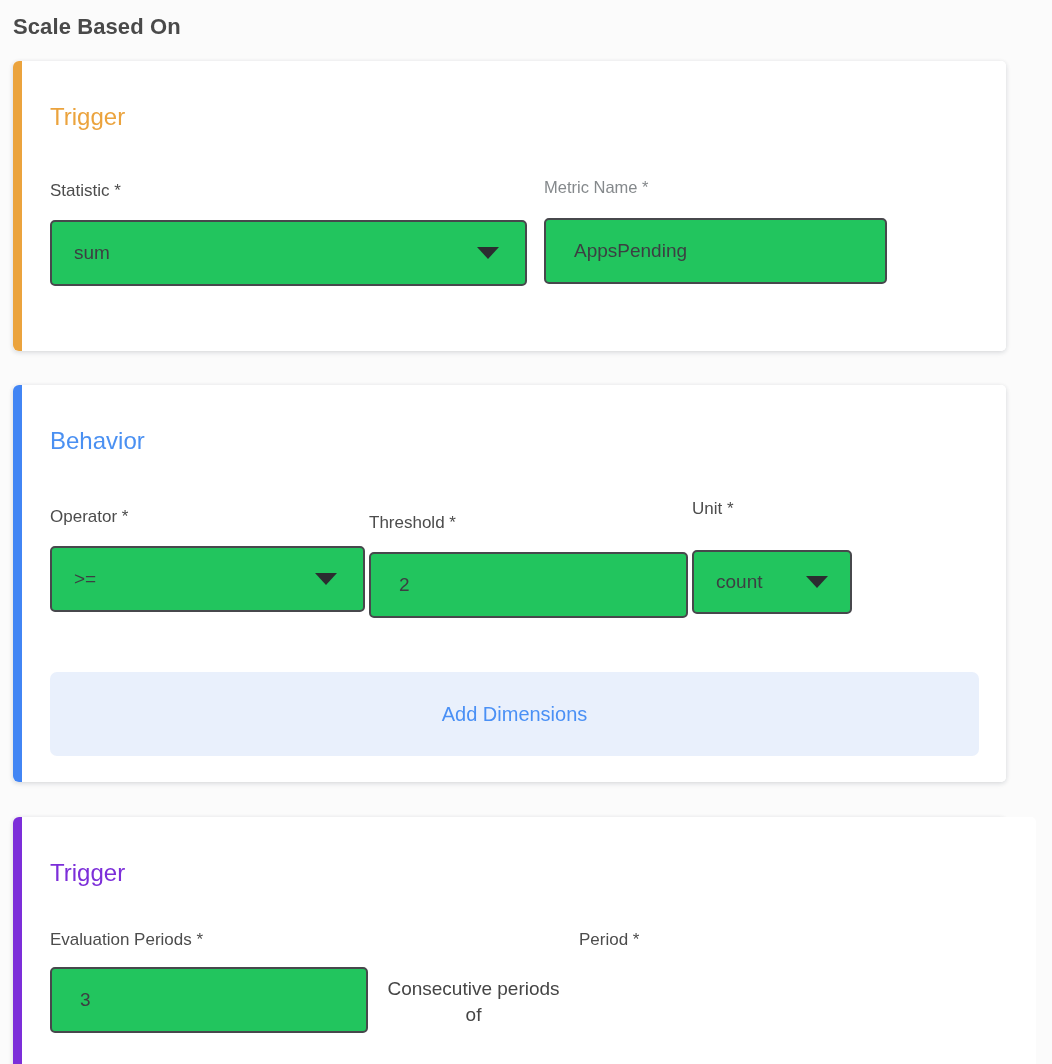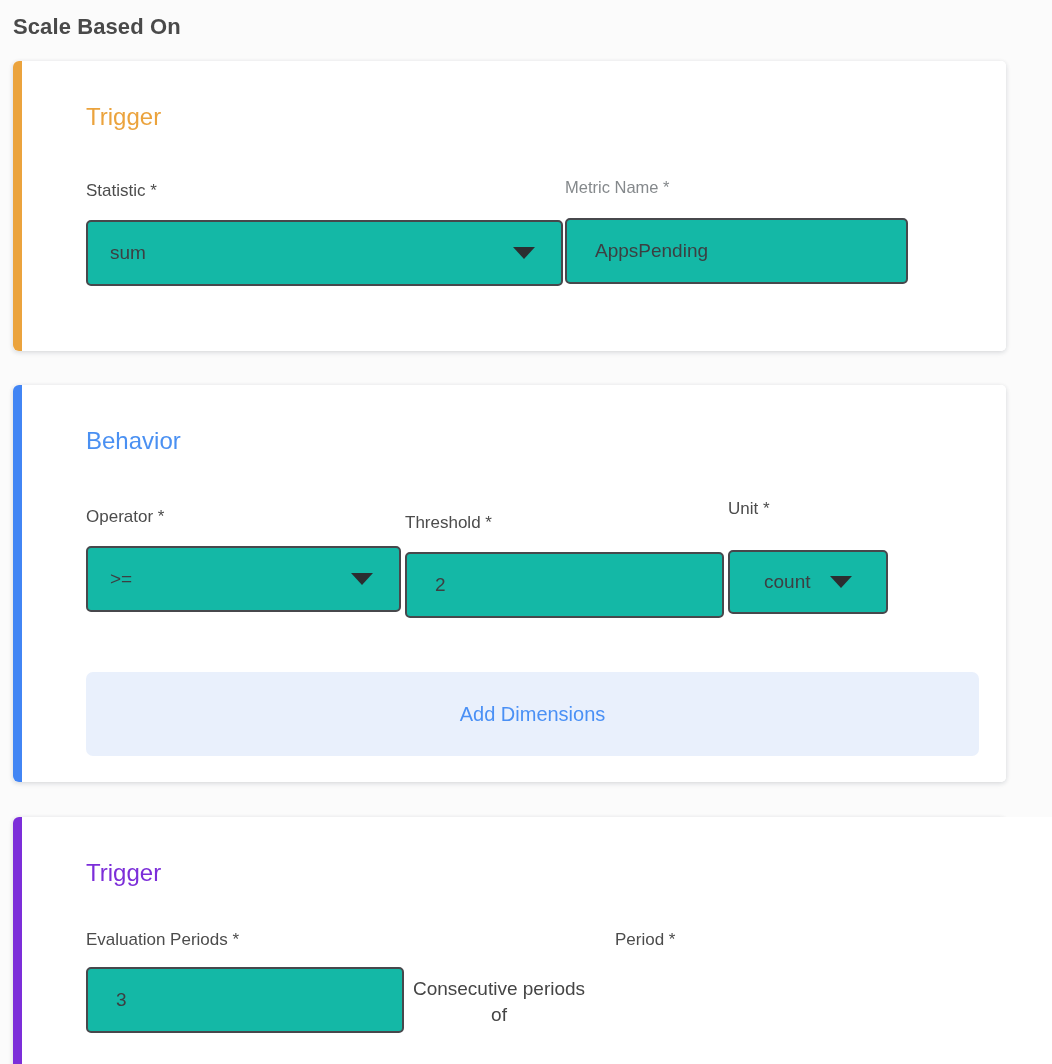--- a/index.html
+++ b/index.html
@@ -14,87 +14,86 @@
 
   .page-title {
     font-size: 22px; font-weight: 700; color: #494949;
     margin: 0; letter-spacing: 0.1px;
   }
 
   .card {
     display: flex; width: 993px; background: #ffffff;
     border-radius: 5px;
     box-shadow: 0 1px 4px rgba(40,45,60,0.13), 0 2px 6px rgba(40,45,60,0.06);
-    gap: 36px;
   }
   .card-trigger  { margin-top: 21px; }
   .card-behavior { margin-top: 34px; }
   .card-duration { margin-top: 35px; }
 
   .accent-bar { width: 9px; flex-shrink: 0; border-radius: 6px 0 0 6px; }
   .card-body { flex: 1; padding: 41px 27px 0 28px; border-radius: 0 5px 5px 0; background:#fff; }
   .card-trigger  .card-body { padding-bottom: 65px; }
   .card-behavior .card-body { padding-bottom: 26px; }
   .card-duration .card-body { padding-bottom: 60px; }
 
   .section-title { font-size: 24px; font-weight: 400; margin: 0; line-height: 29px; }
 
   .field-label {
     display: block; font-size: 17px; font-weight: 400; color: #4c4c4c;
     line-height: 20px;
   }
   .field-label.muted { color: #85898c; font-size: 16.5px; }
 
   .selectbox, .textbox {
-    border: 2px solid #47484c; border-radius: 5px; background: #14b8a6;
+    border: 2px solid #47484c; border-radius: 5px; background: #22c55e;
     height: 66px; font-size: 19px; color: #3c3f42;
   }
   .selectbox {
     display: flex; align-items: center; justify-content: space-between;
     padding: 0 26px 0 22px; cursor: pointer;
   }
   .textbox { width: 100%; padding: 0 28px; outline: none; font-family: "Liberation Sans", sans-serif; }
 
   .caret {
     width: 0; height: 0; flex-shrink: 0;
     border-left: 11px solid transparent; border-right: 11px solid transparent;
     border-top: 12px solid #2b2d30;
   }
 
   
   .trigger-row { display: flex; align-items: center; margin-top: 43px; }
   .statistic-group { width: 477px; margin-top: 7px; }
   .statistic-group .field-label { margin-bottom: 19px; }
-  .metric-group { width: 343px; margin-left: 2px; }
+  .metric-group { width: 343px; margin-left: 17px; }
   .metric-group .field-label { margin-bottom: 21px; }
 
   
   .behavior-row { display: flex; align-items: flex-start; margin-top: 44px; }
   .operator-group  { width: 315px; margin-top: 8px; }
   .threshold-group { width: 319px; margin-top: 14px; margin-left: 4px; }
   .unit-group      { width: 160px; margin-left: 4px; }
   .operator-group .field-label, .threshold-group .field-label { margin-bottom: 19px; }
   .unit-group .field-label { margin-bottom: 31px; }
-  .unit-group .selectbox { height: 64px; padding: 0 34px; }
+  .unit-group .selectbox { height: 64px; padding: 0 22px; }
 
   .add-dimensions-btn {
     margin-top: 54px; height: 84px; width: 100%;
     display: flex; align-items: center; justify-content: center;
     background: #e9f0fc; color: #4a90f5; font-size: 20px;
     border: none; border-radius: 7px; cursor: pointer;
     font-family: "Liberation Sans", sans-serif;
   }
 
   
   .duration-row { display: flex; align-items: flex-start; margin-top: 43px; }
   .eval-group { width: 318px; }
   .eval-group .field-label, .period-group .field-label { margin-bottom: 17px; }
   .connector-cell {
     width: 211px; padding-top: 46px;
-    display: flex; 
+    display: flex; justify-content: center;
   }
   .connector-text {
     width: 190px; text-align: center; font-size: 19px;
     line-height: 26px; color: #454545;
   }
   .period-group { width: 430px; }
 </style>
 </head>
 <body>
 

